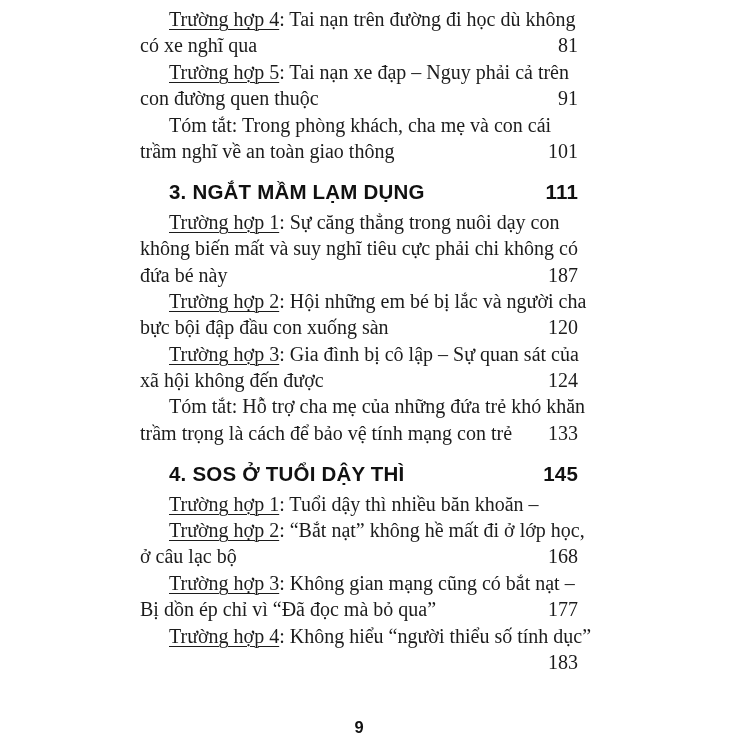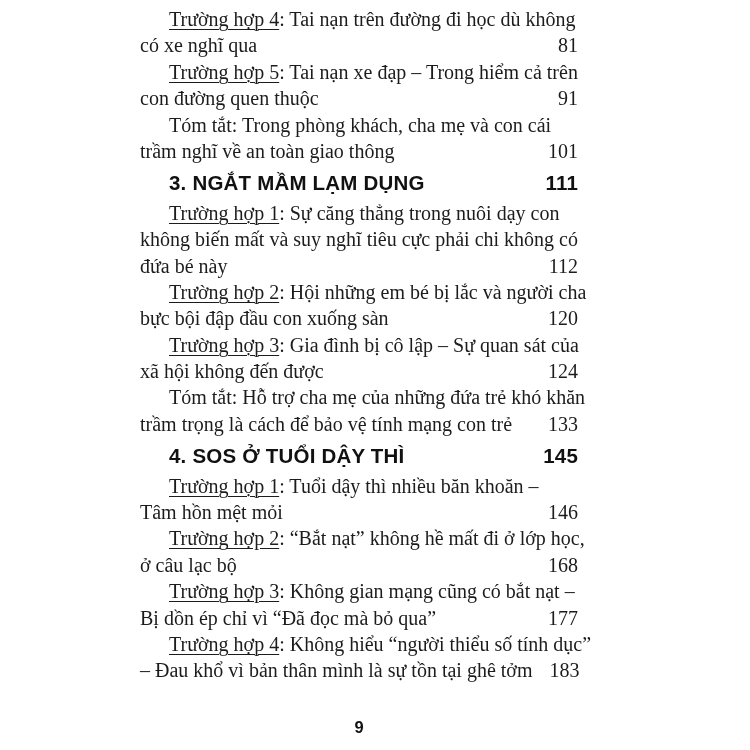--- a/index.html
+++ b/index.html
@@ -44,21 +44,21 @@
     background-size: 5.6px 3px;
     background-repeat: repeat-x;
     background-position: left 0 bottom 5.4px;
   }
   .pg { display: block; }
   .line.header {
     font-family: "Liberation Sans", sans-serif;
     font-weight: 700;
     color: var(--ink-strong, #111111);
     font-size: 20.5px;
-    margin-top: 6px;
+    margin-top: 15px;
     margin-bottom: 3px;
     letter-spacing: 0.2px;
   }
   .line.header .leader {
     background-image: radial-gradient(circle, var(--ink-strong, #111111) 1.5px, transparent 1.85px);
     background-size: 6.4px 4px;
     background-position: left 0 bottom 5px;
     margin: 0 5px 0 4px;
   }
   .footer-num {
@@ -72,38 +72,37 @@
     color: var(--ink-strong, #111111);
   }
 </style>
 </head>
 <body>
 
 <div class="page">
   <main class="toc" id="toc-list">
       <div class="line indent"><span class="ul-label">Trường hợp 4</span><span class="txt">: Tai nạn trên đường đi học dù không</span></div>
       <div class="line"><span class="txt">có xe nghĩ qua</span><span class="leader"></span><span class="pg">81</span></div>
-      <div class="line indent"><span class="ul-label">Trường hợp 5</span><span class="txt">: Tai nạn xe đạp – Trong hiểm cả trên</span></div>
+      <div class="line indent"><span class="ul-label">Trường hợp 5</span><span class="txt">: Tai nạn xe đạp – Nguy phải cả trên</span></div>
       <div class="line"><span class="txt">con đường quen thuộc</span><span class="leader"></span><span class="pg">91</span></div>
       <div class="line indent"><span class="txt">Tóm tắt: Trong phòng khách, cha mẹ và con cái</span></div>
       <div class="line"><span class="txt">trầm nghĩ về an toàn giao thông</span><span class="leader"></span><span class="pg">101</span></div>
       <div class="line indent header"><span class="txt">3. NGẮT MẦM LẠM DỤNG</span><span class="leader"></span><span class="pg">111</span></div>
       <div class="line indent"><span class="ul-label">Trường hợp 1</span><span class="txt">: Sự căng thẳng trong nuôi dạy con</span></div>
       <div class="line"><span class="txt">không biến mất và suy nghĩ tiêu cực phải chi không có</span></div>
-      <div class="line"><span class="txt">đứa bé này</span><span class="leader"></span><span class="pg">112</span></div>
+      <div class="line"><span class="txt">đứa bé này</span><span class="leader"></span><span class="pg">187</span></div>
       <div class="line indent"><span class="ul-label">Trường hợp 2</span><span class="txt">: Hội những em bé bị lắc và người cha</span></div>
       <div class="line"><span class="txt">bực bội đập đầu con xuống sàn</span><span class="leader"></span><span class="pg">120</span></div>
       <div class="line indent"><span class="ul-label">Trường hợp 3</span><span class="txt">: Gia đình bị cô lập – Sự quan sát của</span></div>
       <div class="line"><span class="txt">xã hội không đến được</span><span class="leader"></span><span class="pg">124</span></div>
       <div class="line indent"><span class="txt">Tóm tắt: Hỗ trợ cha mẹ của những đứa trẻ khó khăn</span></div>
       <div class="line"><span class="txt">trầm trọng là cách để bảo vệ tính mạng con trẻ</span><span class="leader"></span><span class="pg">133</span></div>
       <div class="line indent header"><span class="txt">4. SOS Ở TUỔI DẬY THÌ</span><span class="leader"></span><span class="pg">145</span></div>
       <div class="line indent"><span class="ul-label">Trường hợp 1</span><span class="txt">: Tuổi dậy thì nhiều băn khoăn –</span></div>
-      <div class="line"><span class="txt">Tâm hồn mệt mỏi</span><span class="leader"></span><span class="pg">146</span></div>
       <div class="line indent"><span class="ul-label">Trường hợp 2</span><span class="txt">: “Bắt nạt” không hề mất đi ở lớp học,</span></div>
       <div class="line"><span class="txt">ở câu lạc bộ</span><span class="leader"></span><span class="pg">168</span></div>
       <div class="line indent"><span class="ul-label">Trường hợp 3</span><span class="txt">: Không gian mạng cũng có bắt nạt –</span></div>
       <div class="line"><span class="txt">Bị dồn ép chỉ vì “Đã đọc mà bỏ qua”</span><span class="leader"></span><span class="pg">177</span></div>
       <div class="line indent"><span class="ul-label">Trường hợp 4</span><span class="txt">: Không hiểu “người thiểu số tính dục”</span></div>
-      <div class="line"><span class="txt">– Đau khổ vì bản thân mình là sự tồn tại ghê tởm</span><span class="leader"></span><span class="pg">183</span></div>
+      <div class="line"><span class="leader"></span><span class="pg">183</span></div>
     </main>
   <footer class="footer-num">9</footer>
 </div>
 
 </body></html>

